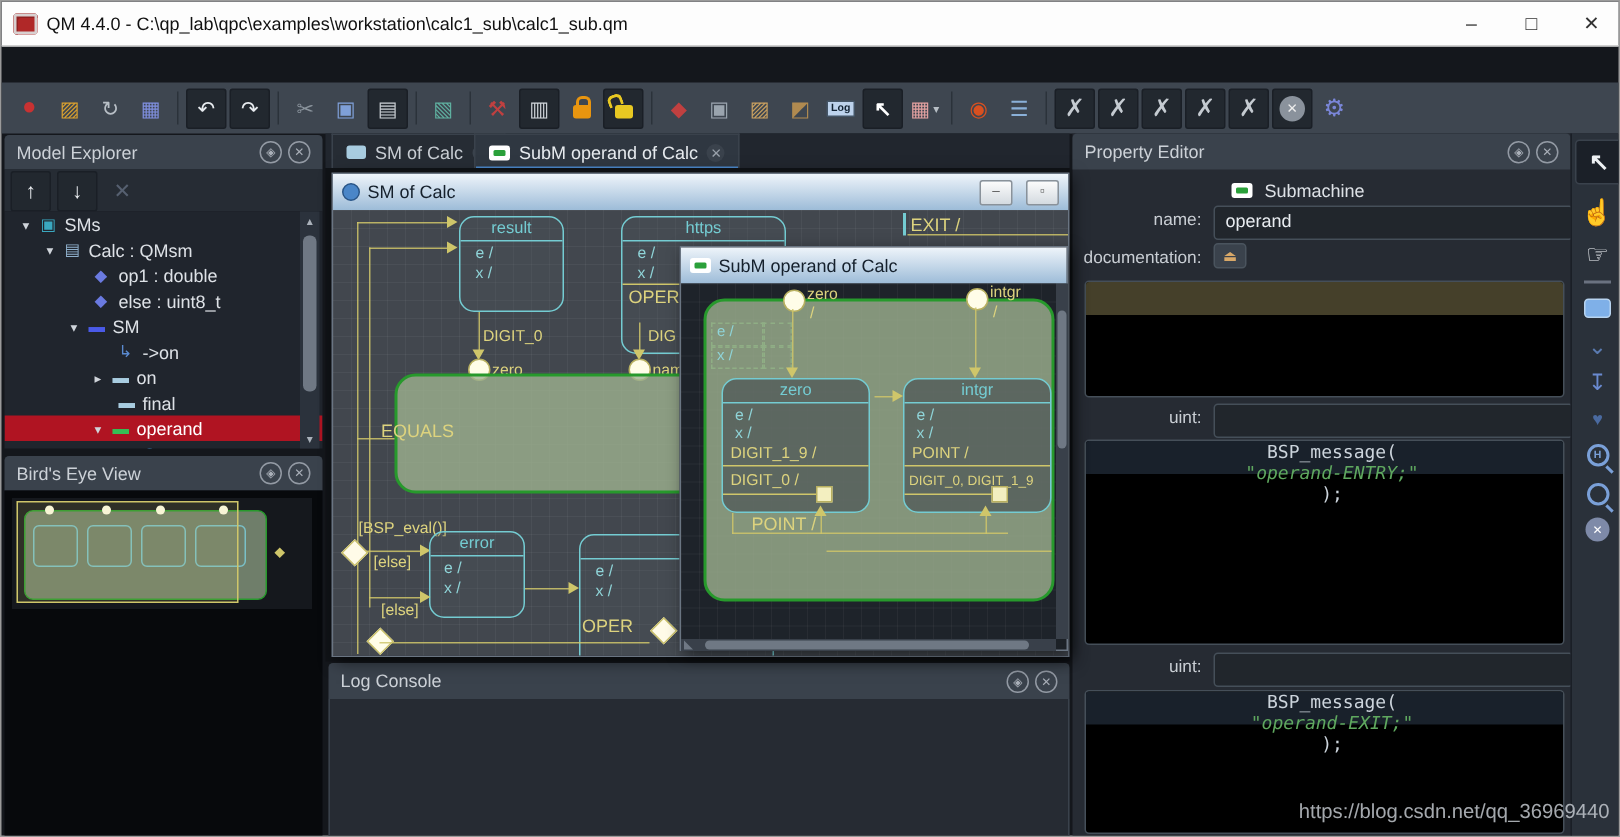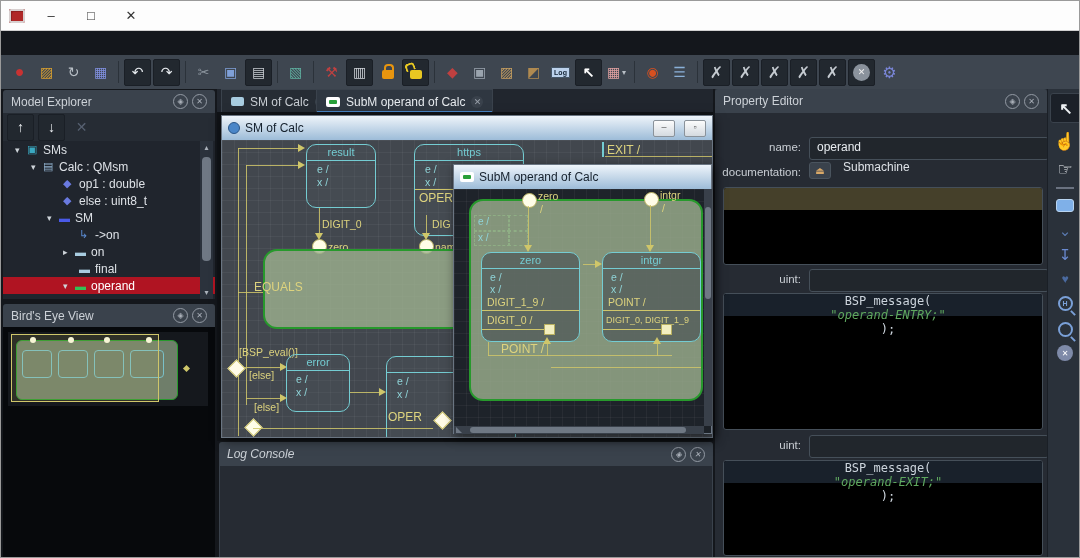--- a/index.html
+++ b/index.html
@@ -81,20 +81,21 @@
   .sbarrow{position:absolute;color:#aab1ba;font-size:8px;width:13px;text-align:center;}
   #watermark{position:absolute;right:6px;top:532px;color:rgba(205,210,216,0.8);font-size:13.5px;z-index:60;}
 </style>
 </head>
 <body>
 
 <div id="app">
 
   <div id="titlebar" class="abs">
     <div id="appicon"></div>
+    <div style="flex:1;">QM 4.4.0 - C:\qp_lab\qpc\examples\workstation\calc1_sub\calc1_sub.qm</div>
     <div class="wctl">–</div>
     <div class="wctl">□</div>
     <div class="wctl">✕</div>
   </div>
 
 
   <div id="toolbar" class="abs">
     <span class="tb" style="color:#c83232;font-size:16px;">●</span>
     <span class="tb" style="color:#d8a030;">▨</span>
     <span class="tb" style="color:#b8bfc6;">↻</span>
@@ -393,40 +394,40 @@
       <div class="sbtrack" style="left:250px;top:24px;width:8px;height:237px;background:#39404a;">
         <div class="sbthumb" style="left:1px;top:18px;width:6px;height:92px;"></div>
       </div>
       <div class="sbtrack" style="left:0;top:261px;width:250px;height:8px;background:#39404a;">
         <div class="sbthumb" style="left:16px;top:1px;width:216px;height:6px;"></div>
         <div style="position:absolute;left:2px;top:1px;width:0;height:0;border-bottom:6px solid #6f7884;border-right:6px solid transparent;"></div>
       </div>
     </div>
   </div>
 
-  <div class="abs phead" style="left:218px;top:441px;width:494px;height:24px;font-style:italic;">
+  <div class="abs phead" style="left:218px;top:441px;width:494px;height:24px;">
     <span>Log Console</span>
       <span class="sp"></span>
     <span class="hbtn">◈</span>
     <span class="hbtn">✕</span>
   </div>
   <div class="abs" style="left:218px;top:465px;width:494px;height:93px;background:#262b33;border:1px solid #3a424c;border-top:none;"></div>
 
   <div class="abs" style="left:714px;top:88px;width:332px;height:470px;background:#262b33;">
     <div class="phead" style="height:24px;">
       <span>Property Editor</span>
         <span class="sp"></span>
       <span class="hbtn">◈</span>
       <span class="hbtn">✕</span>
     </div>
     <div class="abs" style="left:106px;top:31px;display:flex;align-items:center;gap:8px;">
       <span class="smico">
           <i></i>
         </span>
-      <span style="color:#dde1e6;font-size:12px;margin-top:40px;">Submachine</span>
+      <span style="color:#dde1e6;font-size:12px;">Submachine</span>
     </div>
     <span class="plabel" style="left:2px;top:52px;">name:</span>
     <div class="pfield" style="left:94px;top:48px;width:224px;height:17px;">operand</div>
     <span class="plabel" style="left:2px;top:77px;">documentation:</span>
     <div class="abs" style="left:94px;top:73px;width:22px;height:17px;background:#3a424c;border:1px solid #4a545e;border-radius:3px;color:#d8a868;font-size:10px;display:flex;align-items:center;justify-content:center;">⏏</div>
     <div class="codebox" style="left:8px;top:98px;width:318px;height:76px;">
       <div style="height:22px;background:#45402a;"></div>
     </div>
     <span class="plabel" style="left:2px;top:184px;">uint:</span>
     <div class="pfield" style="left:94px;top:180px;width:224px;height:17px;"></div>
@@ -455,13 +456,14 @@
         <span class="mag">H</span>
       </div>
     <div class="palbtn" style="top:226px;">
         <span class="mag"></span>
       </div>
     <div class="palbtn" style="top:250px;">
         <span class="ccl">✕</span>
       </div>
   </div>
 
+  <div id="watermark">https://blog.csdn.net/qq_36969440</div>
 </div>
 
 </body></html>

